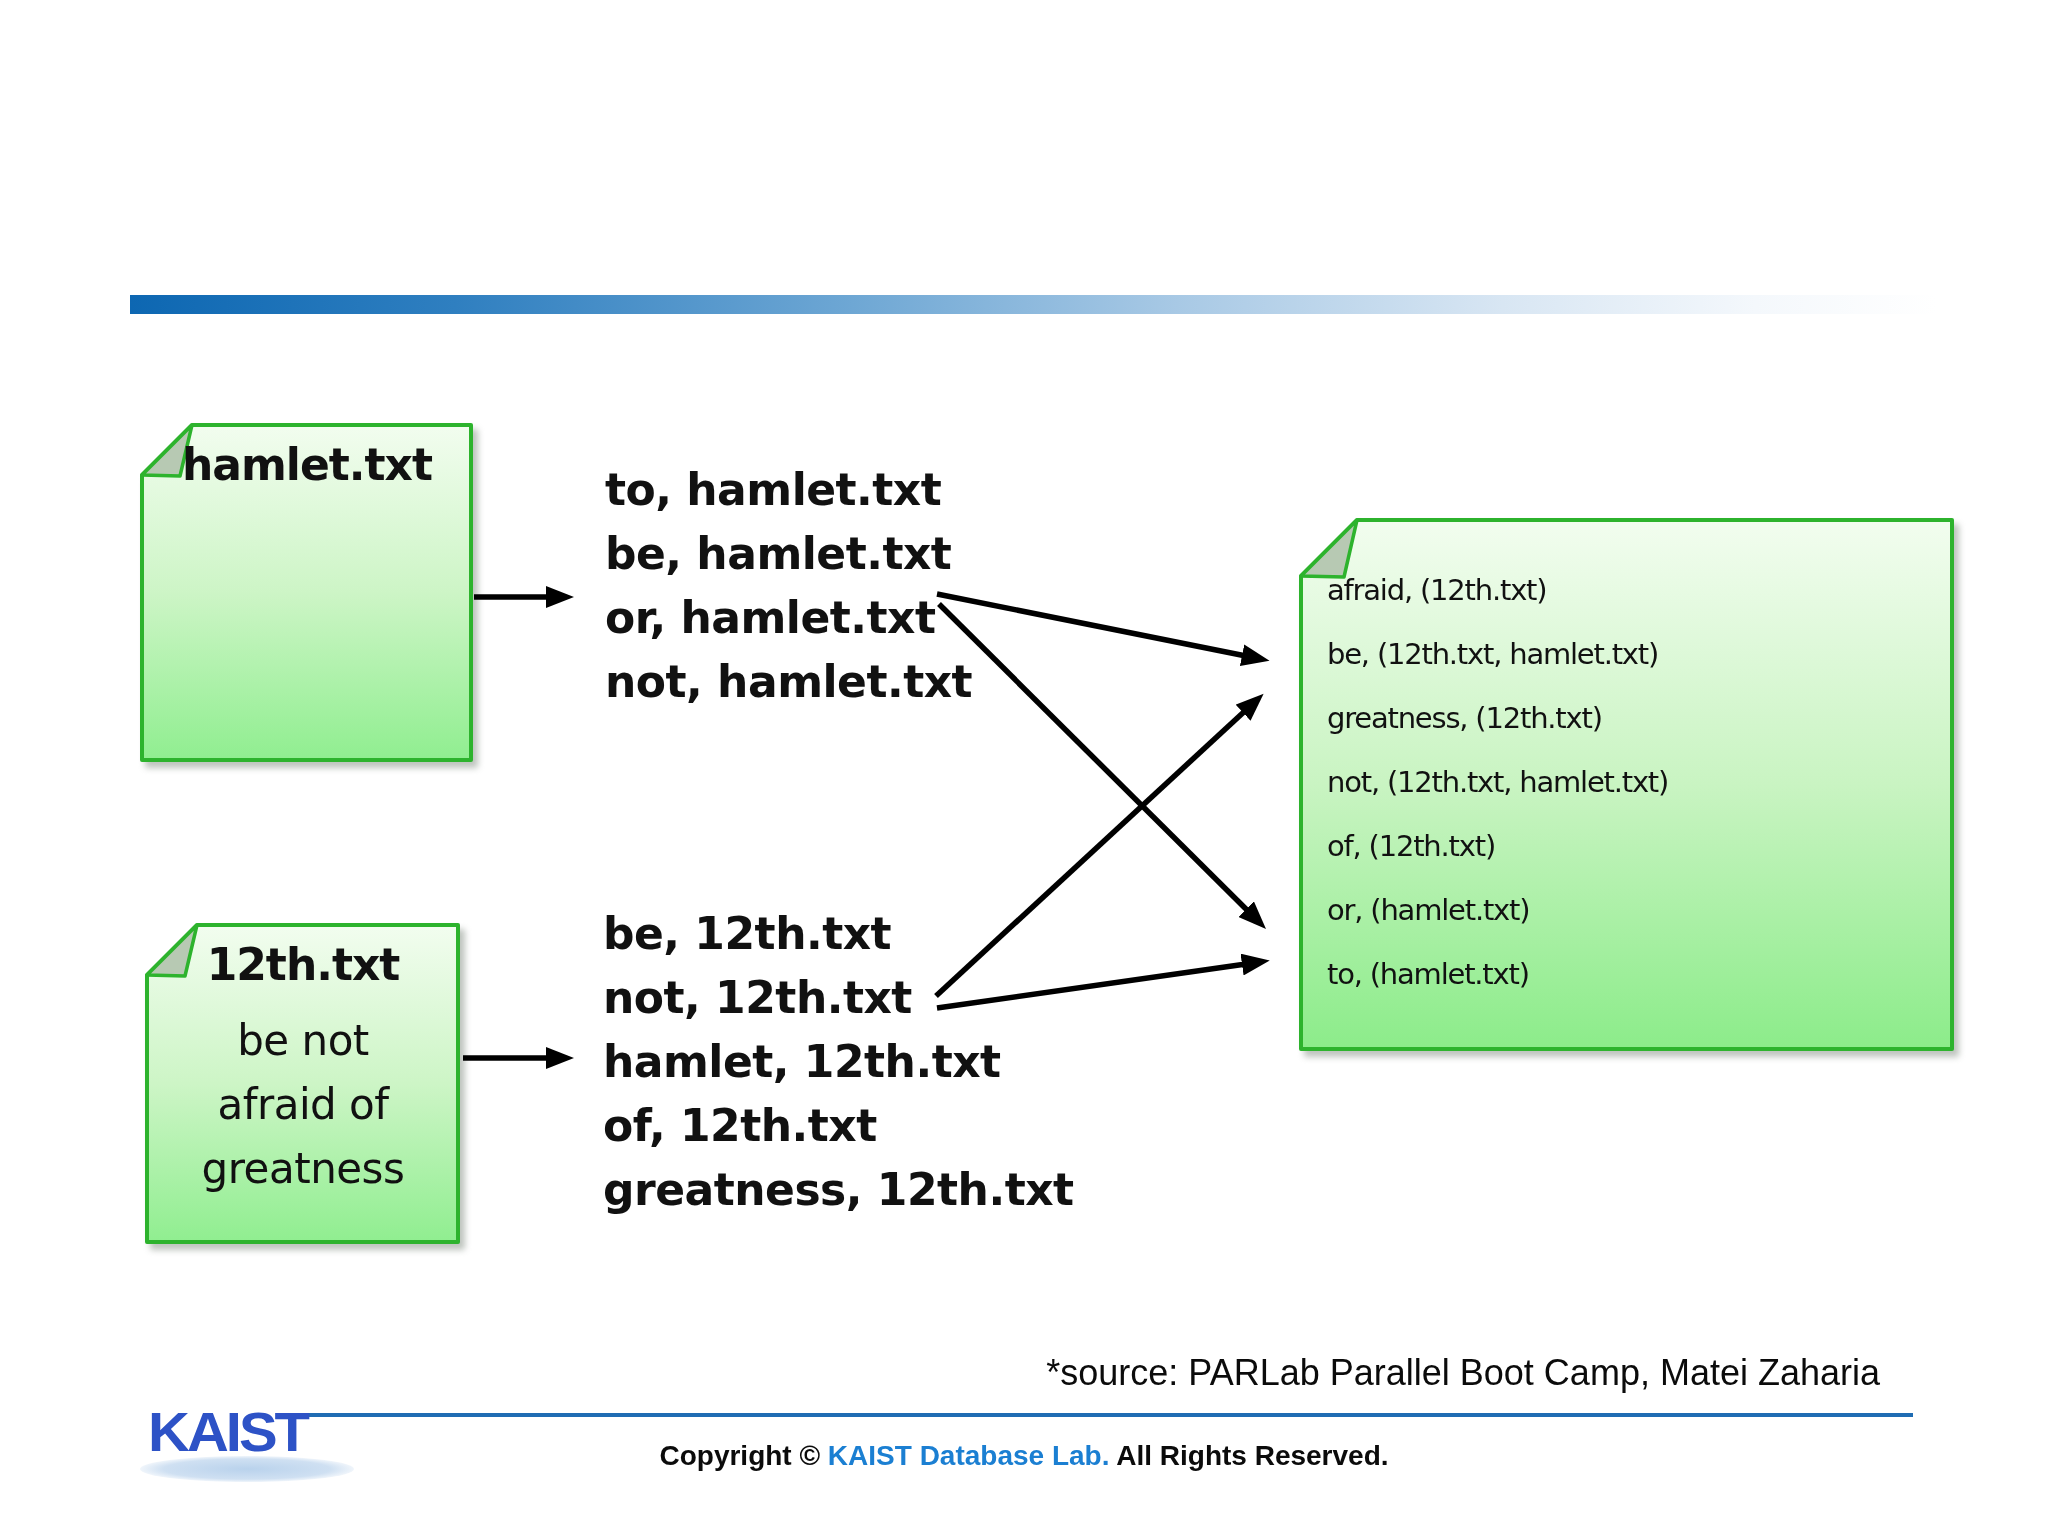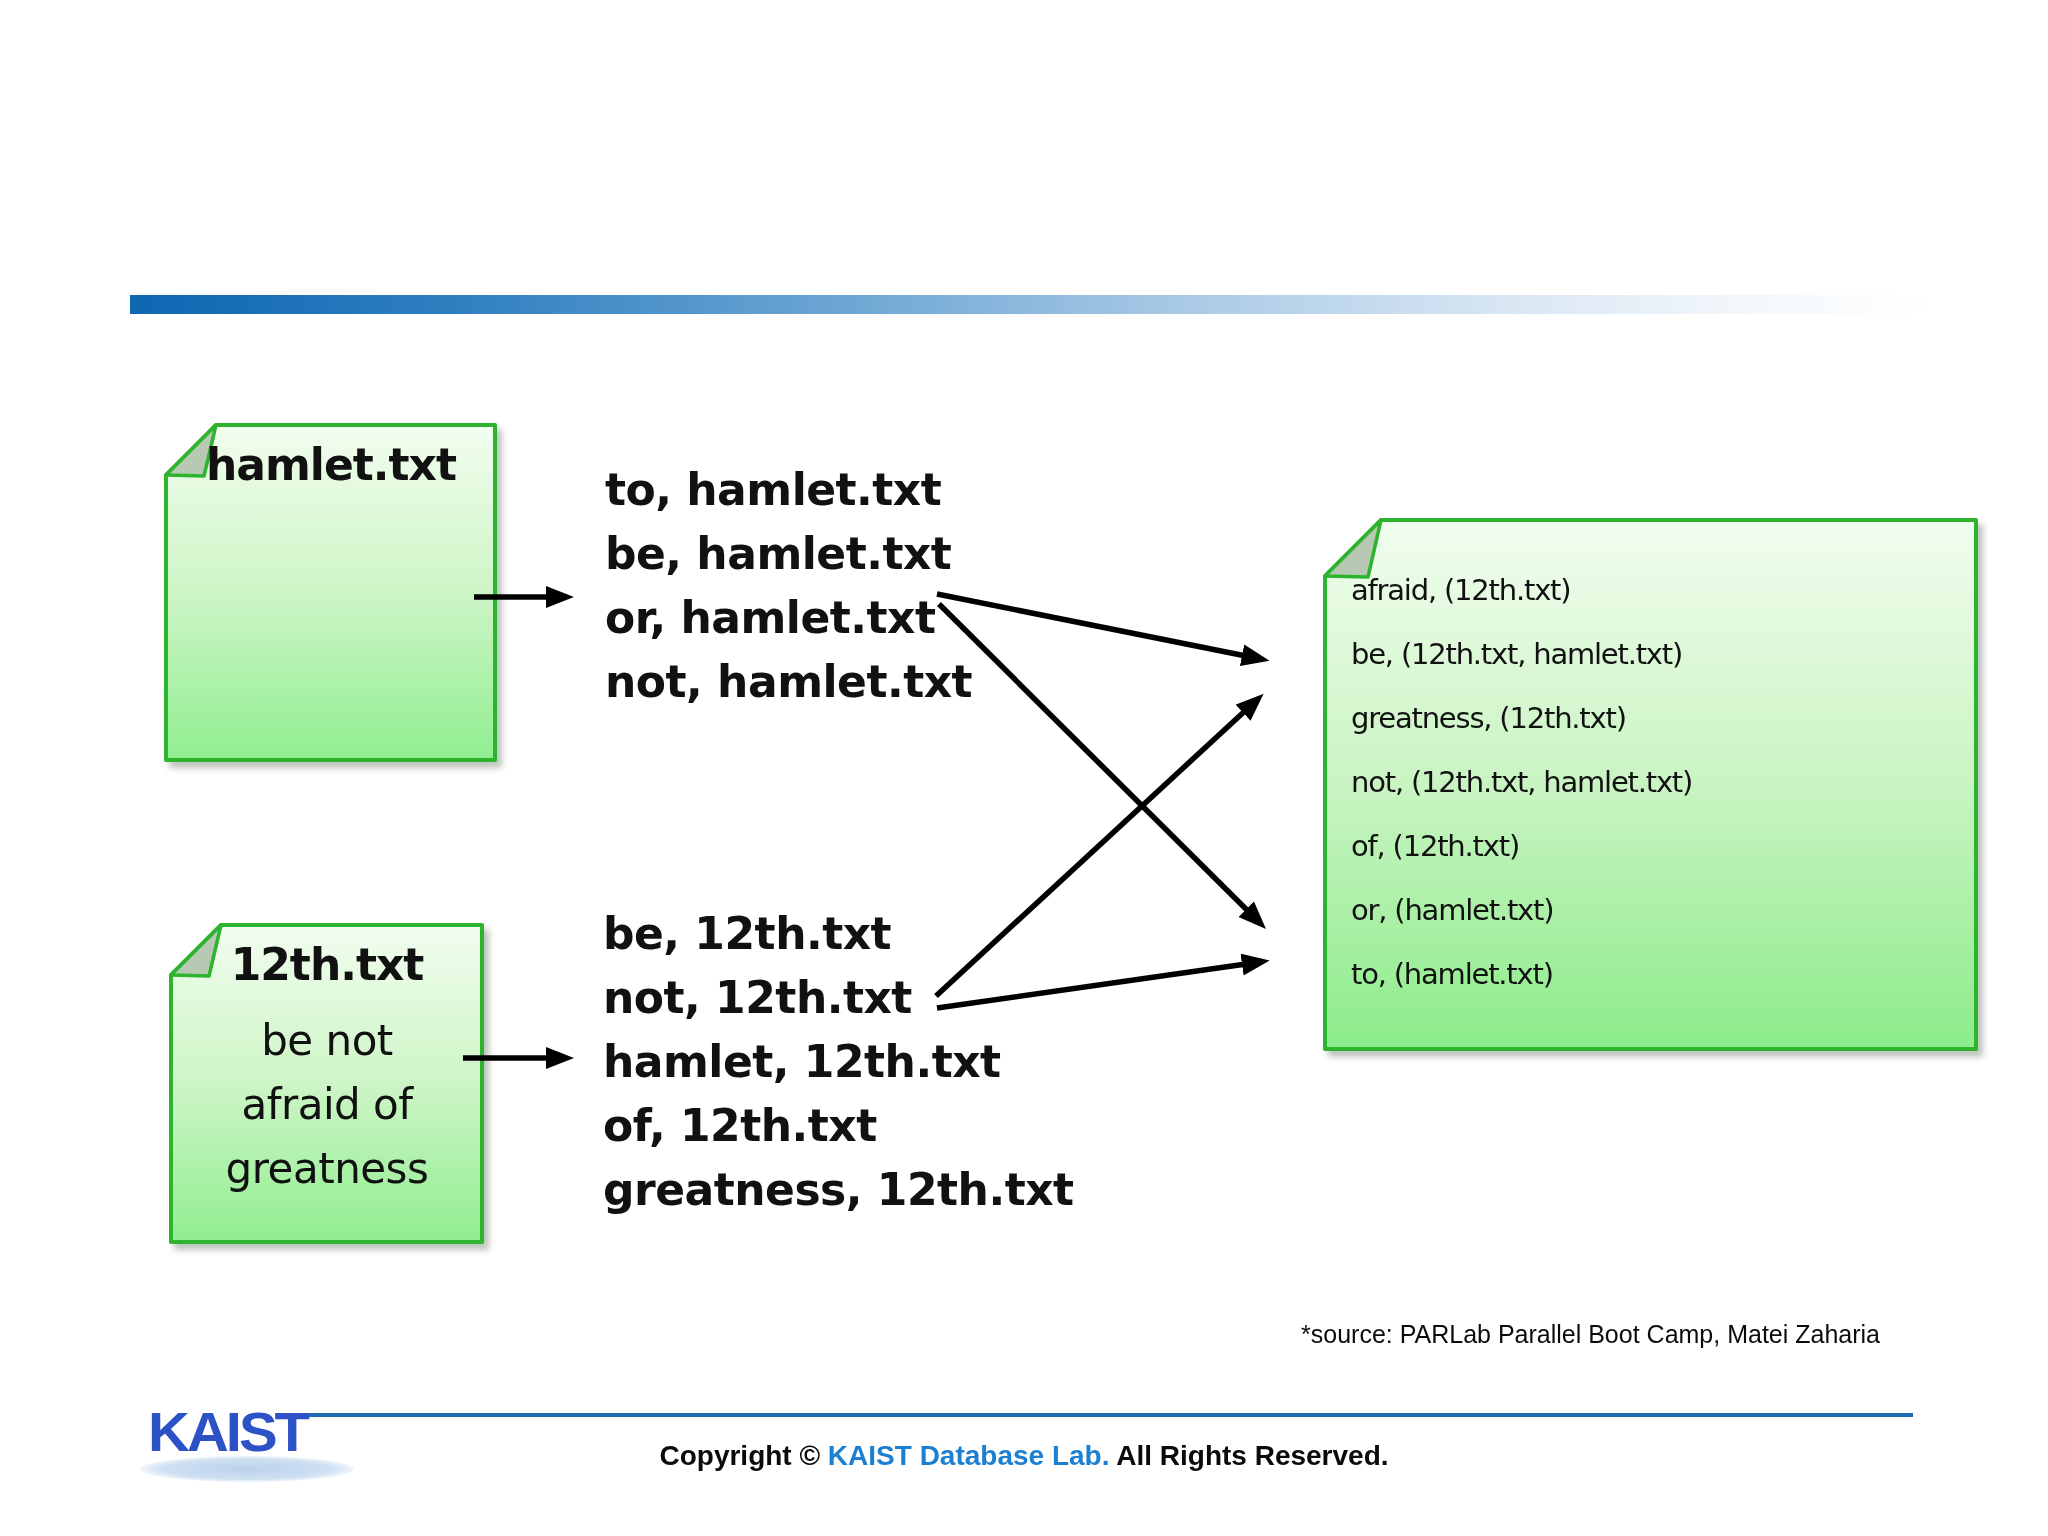--- a/index.html
+++ b/index.html
@@ -4,21 +4,21 @@
 <style>
   html,body{margin:0;padding:0;background:#fff;}
   .slide{position:relative;width:2048px;height:1536px;background:#ffffff;overflow:hidden;
          font-family:"DejaVu Sans",sans-serif;color:#111;}
 
   
   .top-bar{position:absolute;left:130px;top:295px;width:1806px;height:19px;
     background:linear-gradient(to right,#0d67b2 0%,#2f7fc0 18%,#6ea7d4 40%,#a8c9e5 58%,#d8e6f3 76%,#f4f8fc 90%,#ffffff 100%);}
 
   
-  .note{position:absolute;margin-left:24px;}
+  .note{position:absolute;}
   .note svg.shape{position:absolute;left:0;top:0;filter:drop-shadow(5px 6px 3px rgba(110,125,110,.45));}
   .note .content{position:relative;width:100%;height:100%;text-align:center;}
   .note-title{font-weight:bold;font-size:44px;line-height:56px;padding-top:14px;letter-spacing:-1px;}
   .note-line{font-size:42px;line-height:64px;letter-spacing:-.5px;white-space:nowrap;}
   .note-hamlet{left:140px;top:423px;width:334px;height:340px;}
   .note-hamlet .body{margin-top:38px;}
   .note-twelfth{left:145px;top:923px;width:316px;height:322px;}
   .note-twelfth .body{margin-top:16px;}
   .note-reduce{left:1299px;top:518px;width:656px;height:534px;}
   .note-reduce .content{text-align:left;padding:40px 0 0 28px;box-sizing:border-box;}
@@ -26,22 +26,22 @@
 
   
   .map-list{position:absolute;font-size:44px;line-height:64px;letter-spacing:-.5px;white-space:nowrap;font-weight:bold;}
   .map-list-hamlet{left:605px;top:458px;}
   .map-list-twelfth{left:603px;top:902px;}
 
   
   .arrows{position:absolute;left:0;top:0;}
 
   
-  .source-attribution{position:absolute;right:168px;top:1320px;
-    font-family:"Liberation Sans",sans-serif;font-size:25px;color:#0b0b0b;}
+  .source-attribution{position:absolute;right:168px;top:1352px;
+    font-family:"Liberation Sans",sans-serif;font-size:36px;color:#0b0b0b;}
   .footer-rule{position:absolute;left:283px;top:1413px;width:1630px;height:4px;background:#1f6cb3;}
   .kaist-logo{position:absolute;left:122px;top:1398px;width:220px;height:84px;margin-left:18px;}
   .kaist-logo .logo-text{position:absolute;left:8px;top:0;font-family:"Liberation Sans",sans-serif;
     font-weight:bold;font-size:58px;letter-spacing:-3px;color:#2d52c6;transform:scaleY(.96);}
   .kaist-logo .logo-shadow{position:absolute;left:0;top:58px;width:214px;height:26px;border-radius:50%;
     background:radial-gradient(ellipse at center,#b9d2ec 0%,#cfe0f2 55%,#ffffff 78%);}
   .copyright{position:absolute;left:0;top:1440px;width:2048px;text-align:center;
     font-family:"Liberation Sans",sans-serif;font-weight:bold;font-size:28px;color:#0b0b0b;}
   .copyright .lab{color:#1b7fd2;}
 </style>

